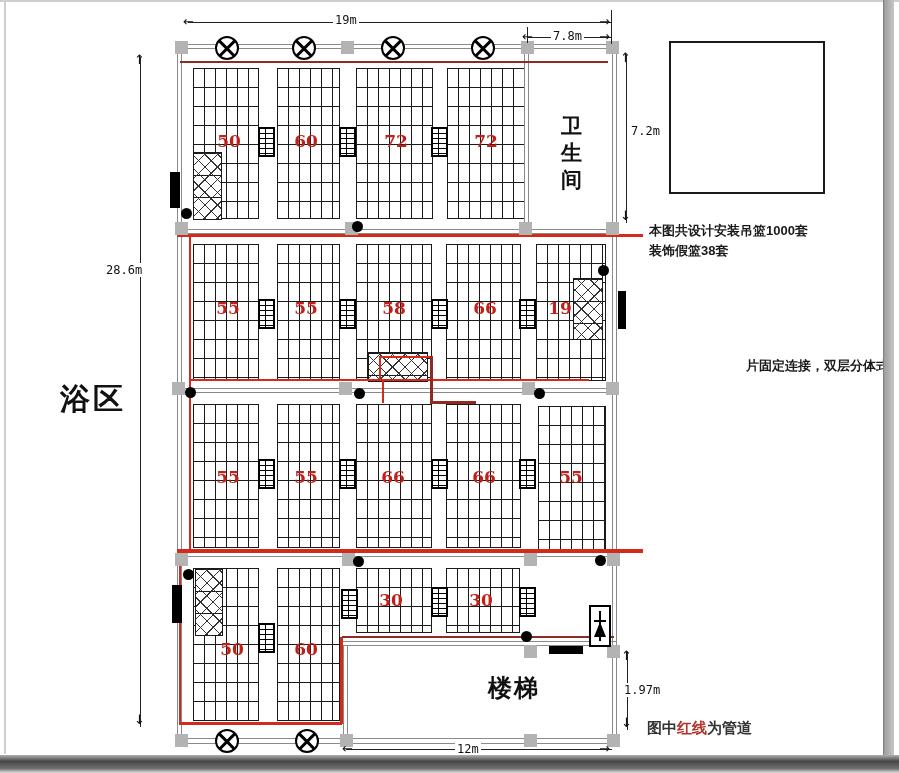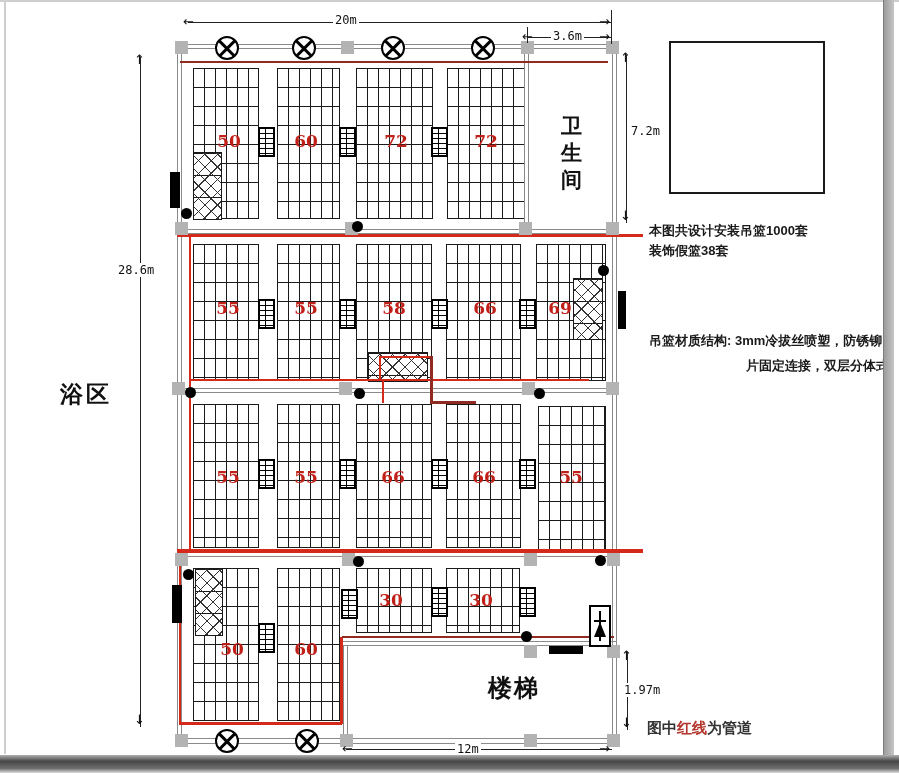--- a/index.html
+++ b/index.html
@@ -190,64 +190,64 @@
   </div>
 
   <div class="rnum" style="left:215px;top:131px;">50</div>
   <div class="rnum" style="left:292px;top:131px;">60</div>
   <div class="rnum" style="left:382px;top:131px;">72</div>
   <div class="rnum" style="left:472px;top:131px;">72</div>
   <div class="rnum" style="left:214px;top:298px;">55</div>
   <div class="rnum" style="left:292px;top:298px;">55</div>
   <div class="rnum" style="left:380px;top:298px;">58</div>
   <div class="rnum" style="left:471px;top:298px;">66</div>
-  <div class="rnum" style="left:546px;top:298px;">69</div>
+  <div class="rnum" style="left:546px;top:298px;">19</div>
   <div class="rnum" style="left:214px;top:467px;">55</div>
   <div class="rnum" style="left:292px;top:467px;">55</div>
   <div class="rnum" style="left:379px;top:467px;">66</div>
   <div class="rnum" style="left:470px;top:467px;">66</div>
   <div class="rnum" style="left:557px;top:467px;">55</div>
   <div class="rnum" style="left:218px;top:639px;">50</div>
   <div class="rnum" style="left:292px;top:639px;">60</div>
   <div class="rnum" style="left:377px;top:590px;">30</div>
   <div class="rnum" style="left:467px;top:590px;">30</div>
 
   <div class="dl" style="left:188px;top:22px;width:424px;height:1px;"></div>
   <div class="dl" style="left:611px;top:10px;width:1px;height:34px;"></div>
   <span class="ar" style="left:183px;top:14px;">←</span>
   <span class="ar" style="left:599px;top:14px;">→</span>
-  <div class="dlab" style="left:333px;top:13px;">20m</div>
+  <div class="dlab" style="left:333px;top:13px;">19m</div>
 
   <div class="dl" style="left:527px;top:37px;width:85px;height:1px;"></div>
   <div class="dl" style="left:527px;top:27px;width:1px;height:16px;"></div>
   <span class="ar" style="left:522px;top:29px;">←</span>
   <span class="ar" style="left:599px;top:29px;">→</span>
-  <div class="dlab" style="left:551px;top:29px;">3.6m</div>
+  <div class="dlab" style="left:551px;top:29px;">7.8m</div>
 
   <div class="dl" style="left:626px;top:55px;width:1px;height:168px;"></div>
   <span class="ar" style="left:620px;top:50px;">↑</span>
   <span class="ar" style="left:620px;top:208px;">↓</span>
   <div class="dlab" style="left:629px;top:124px;">7.2m</div>
 
   <div class="dl" style="left:140px;top:57px;width:1px;height:670px;"></div>
   <span class="ar" style="left:134px;top:52px;">↑</span>
   <span class="ar" style="left:134px;top:712px;">↓</span>
-  <div class="dlab" style="left:116px;top:263px;text-align:center;">28.6m</div>
+  <div class="dlab" style="left:104px;top:263px;text-align:center;">28.6m</div>
 
   <div class="dl" style="left:627px;top:652px;width:1px;height:78px;"></div>
   <span class="ar" style="left:621px;top:648px;">↑</span>
   <span class="ar" style="left:621px;top:715px;">↓</span>
   <div class="dlab" style="left:622px;top:683px;">1.97m</div>
 
   <div class="dl" style="left:346px;top:749px;width:266px;height:1px;"></div>
   <span class="ar" style="left:342px;top:741px;">←</span>
   <span class="ar" style="left:599px;top:741px;">→</span>
   <div class="dlab" style="left:455px;top:742px;">12m</div>
 
-  <div class="room-label" style="left:60px;top:379px;font-size:23px;letter-spacing:3px;">浴区</div>
+  <div class="room-label" style="left:60px;top:379px;font-size:30px;letter-spacing:3px;">浴区</div>
   <div class="room-label vtext" style="left:561px;top:112px;width:23px;font-size:21px;line-height:27px;">卫生间</div>
   <div class="room-label" style="left:488px;top:672px;font-size:24px;letter-spacing:2px;">楼梯</div>
 
 
   <div class="legend-box" style="left:669px;top:41px;width:152px;height:149px;"></div>
   <div class="legend-label" style="left:674px;top:45px;">图例:</div>
   <div class="basket-sym" style="left:697px;top:49px;"></div>
   <div class="legend-label" style="left:729px;top:46px;">吊篮</div>
   <div class="grille-h" style="left:691px;top:71px;"></div>
   <div class="legend-label" style="left:729px;top:70px;">格栅灯</div>
@@ -259,21 +259,20 @@
     <svg width="14" height="30" viewBox="0 0 14 30">
       <line x1="7" y1="0" x2="7" y2="30" stroke="#000" stroke-width="2"></line>
       <line x1="1" y1="10" x2="13" y2="10" stroke="#000" stroke-width="2"></line>
       <polygon points="1,26 13,26 7,11" fill="#000"></polygon>
     </svg>
   </div>
   <div class="legend-label" style="left:729px;top:153px;">整流柜</div>
 
   <div class="note-line" style="left:649px;top:222px;">本图共设计安装吊篮1000套</div>
   <div class="note-line" style="left:649px;top:242px;">装饰假篮38套</div>
-  <div class="note-line" style="left:649px;top:332px;">吊篮材质结构: 3mm冷拔丝喷塑，防锈铆</div>
   <div class="note-line" style="left:746px;top:357px;">片固定连接，双层分体式</div>
 
   <div class="pnote" style="left:647px;top:719px;">
     <span>图中</span><span class="red">红线</span><span>为管道</span>
   </div>
 
   <div class="edge" style="left:0;top:0;width:899px;height:2px;background:#cfcfcf;"></div>
   <div class="edge" style="left:4px;top:2px;width:2px;height:752px;background:#cfcfcf;"></div>
   <div class="edge" style="left:883px;top:0;width:10px;height:756px;background:linear-gradient(90deg,#9c9c9c,#c6c6c6);border-left:1px solid #7e7e7e;"></div>
   <div class="edge" style="left:0;top:755px;width:899px;height:18px;background:linear-gradient(to bottom,#b0b0b0,#474747 35%,#6f6f6f 75%,#dedede);"></div>

